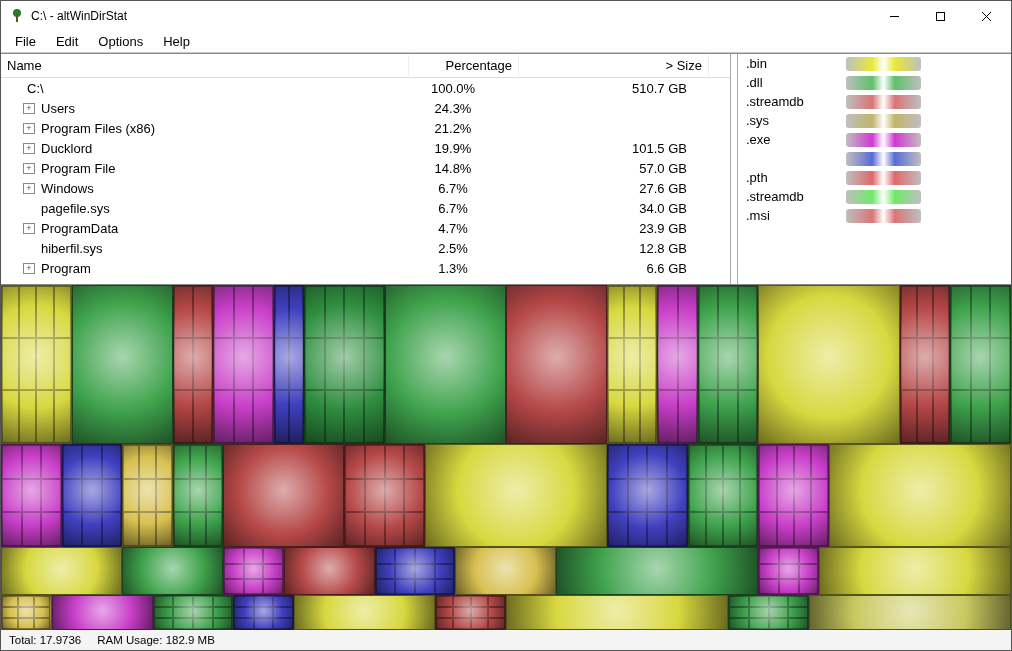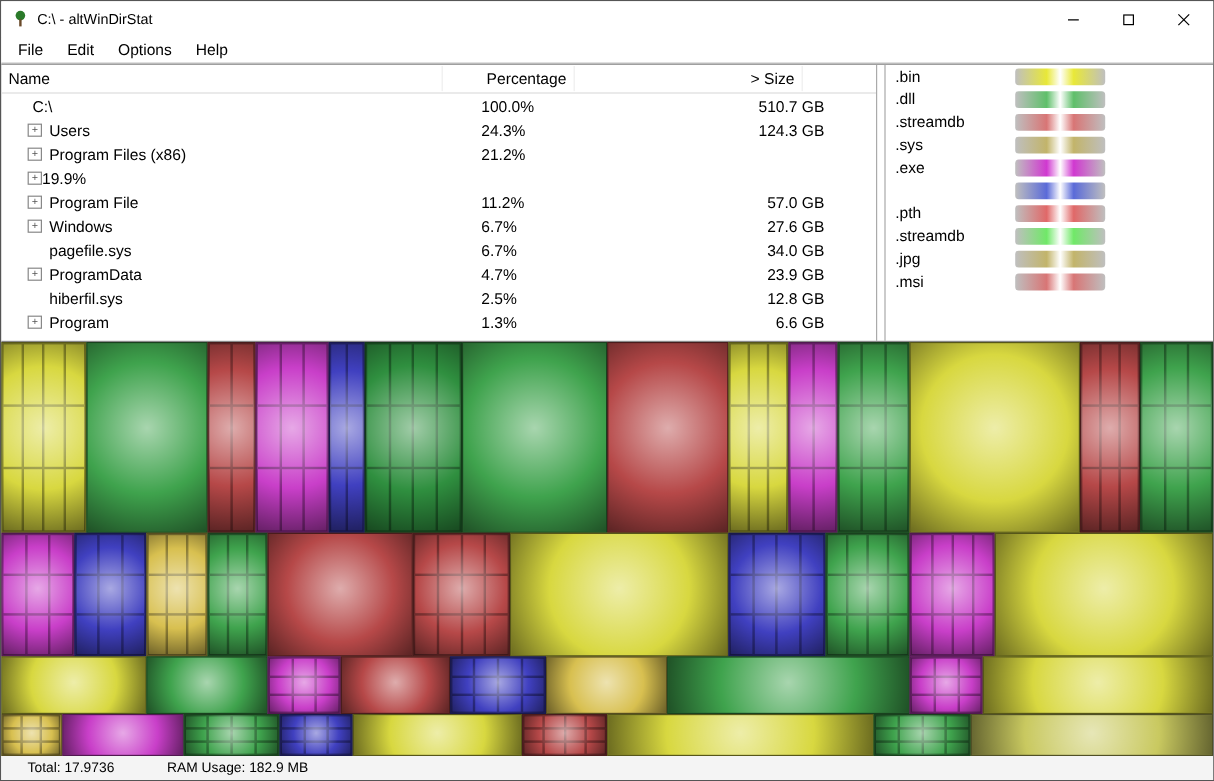--- a/index.html
+++ b/index.html
@@ -87,21 +87,21 @@
       height: 20px;
       align-items: center;
       font-size: 13px;
     }
     .tree-row .toggle {
       width: 12px; text-align: center; font-size: 9px; color:#555;
       margin-left: 8px; border:1px solid #888; line-height:9px; height:11px; cursor:pointer;
     }
     .tree-row .toggle.empty { border:none; }
     .tree-row .name { flex: 0 0 auto; padding-left: 6px; white-space:nowrap;}
-    .tree-row .pct { text-align:left; padding-right:6px;}
+    .tree-row .pct { text-align:center; padding-right:6px;}
     .tree-row .size { text-align:right; padding-right:14px;}
     .ext-row {
       display:flex;
       height: 19px;
       align-items:center;
       font-size: 13px;
       padding-left: 8px;
     }
     .ext-row .ext-name { width: 100px; }
     .ext-row .swatch {
@@ -134,21 +134,21 @@
       font-size: 11.5px;
     }
     .status-left {
       border: 2px solid #cc2222;
       padding: 0 2px;
       white-space: nowrap;
       overflow:hidden;
       flex: 1;
     }
     .status-right {
-      padding: 0 22px;
+      padding: 0 8px;
       white-space: nowrap;
     }
   </style>
 </head>
 <body>
 
 <div class="titlebar">
   <span class="app-icon">
     <svg viewBox="0 0 16 16">
         <circle cx="8" cy="5" r="4" fill="#2a7a2a"></circle>
@@ -180,50 +180,51 @@
   <div class="menu-item">File</div>
   <div class="menu-item">Edit</div>
   <div class="menu-item">Options</div>
   <div class="menu-item">Help</div>
 </div>
 
 <div class="panels">
 
   <div class="tree-panel">
     <div class="header-row">
-      <div class="header-cell" style="width:368px">Name</div>
+      <div class="header-cell" style="width:408px">Name</div>
       <div class="header-cell" style="width:110px;text-align:right">Percentage</div>
       <div class="header-cell" style="width:190px;text-align:right">&gt; Size</div>
     </div>
     <div class="tree-body" id="tree-body">
         <div class="tree-row">
           <div class="toggle empty" style="margin-left: 8px;"></div>
           <div class="name" style="width: 380px;">C:\</div>
           <div class="pct" style="width: 110px;">100.0%</div>
           <div class="size" style="width: 190px;">510.7 GB</div>
         </div>
         <div class="tree-row">
           <div class="toggle" style="margin-left: 22px;">+</div>
           <div class="name" style="width: 366px;">Users</div>
           <div class="pct" style="width: 110px;">24.3%</div>
-          <div class="size" style="width: 190px;">124.3 GB</div>
         </div>
         <div class="tree-row">
           <div class="toggle" style="margin-left: 22px;">+</div>
           <div class="name" style="width: 366px;">Program Files (x86)</div>
           <div class="pct" style="width: 110px;">21.2%</div>
         </div>
         <div class="tree-row">
           <div class="toggle" style="margin-left: 22px;">+</div>
+          <div class="name" style="width: 366px;">Ducklord</div>
           <div class="pct" style="width: 110px;">19.9%</div>
+          <div class="size" style="width: 190px;">101.5 GB</div>
         </div>
         <div class="tree-row">
           <div class="toggle" style="margin-left: 22px;">+</div>
           <div class="name" style="width: 366px;">Program File</div>
-          <div class="pct" style="width: 110px;">11.2%</div>
+          <div class="pct" style="width: 110px;">14.8%</div>
           <div class="size" style="width: 190px;">57.0 GB</div>
         </div>
         <div class="tree-row">
           <div class="toggle" style="margin-left: 22px;">+</div>
           <div class="name" style="width: 366px;">Windows</div>
           <div class="pct" style="width: 110px;">6.7%</div>
           <div class="size" style="width: 190px;">27.6 GB</div>
         </div>
         <div class="tree-row">
           <div class="toggle empty" style="margin-left: 22px;"></div>
@@ -280,24 +281,20 @@
         </div>
         <div class="ext-row">
           <div class="ext-name">.pth</div>
           <div class="swatch" style="background: linear-gradient(90deg, rgba(0, 0, 0, 0.25), rgb(224, 104, 104) 35%, rgb(255, 255, 255) 50%, rgb(224, 104, 104) 65%, rgba(0, 0, 0, 0.25));"></div>
         </div>
         <div class="ext-row">
           <div class="ext-name">.streamdb</div>
           <div class="swatch" style="background: linear-gradient(90deg, rgba(0, 0, 0, 0.25), rgb(112, 232, 104) 35%, rgb(255, 255, 255) 50%, rgb(112, 232, 104) 65%, rgba(0, 0, 0, 0.25));"></div>
         </div>
         <div class="ext-row">
-          <div class="ext-name">.jpg</div>
-          <div class="swatch" style="background: linear-gradient(90deg, rgba(0, 0, 0, 0.25), rgb(194, 180, 106) 35%, rgb(255, 255, 255) 50%, rgb(194, 180, 106) 65%, rgba(0, 0, 0, 0.25));"></div>
-        </div>
-        <div class="ext-row">
           <div class="ext-name">.msi</div>
           <div class="swatch" style="background: linear-gradient(90deg, rgba(0, 0, 0, 0.25), rgb(216, 117, 117) 35%, rgb(255, 255, 255) 50%, rgb(216, 117, 117) 65%, rgba(0, 0, 0, 0.25));"></div>
         </div>
       </div>
   </div>
 </div>
 
 <div class="treemap" id="treemap">
     <div class="treemap-row">
       <div class="tm-r" style="height: 46%;">

